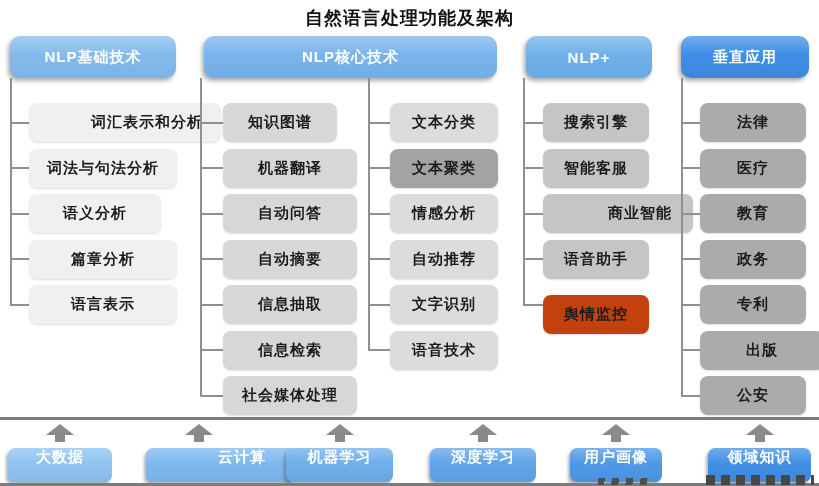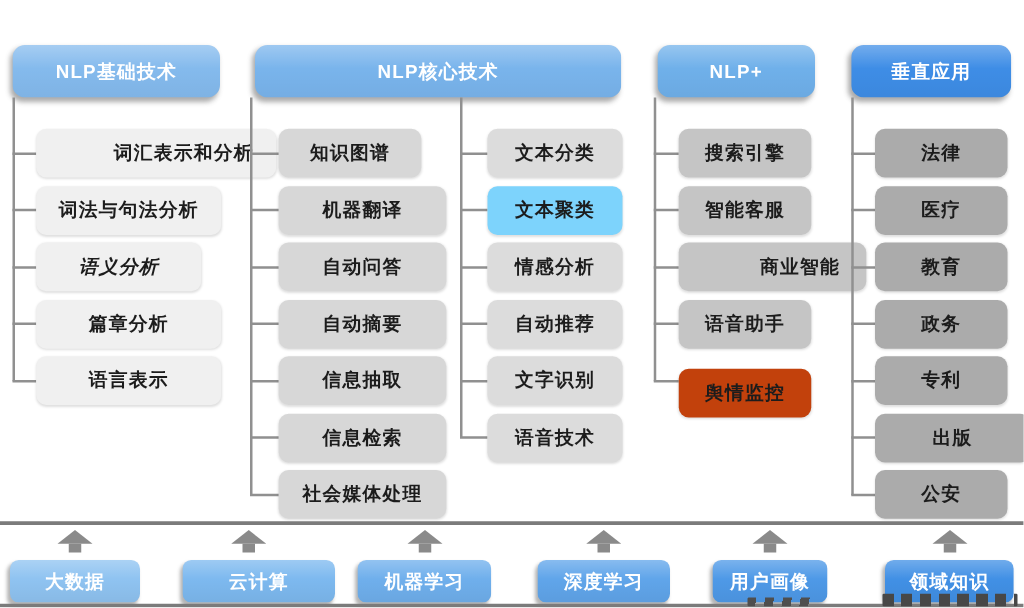--- a/index.html
+++ b/index.html
@@ -29,35 +29,36 @@
   .hline{position:absolute;left:0;width:819px;height:3px;background:#7b7b7b;}
   .arrow{position:absolute;width:28px;height:18px;}
   .arrow .head{
     position:absolute;left:0;top:0;width:0;height:0;
     border-left:14px solid transparent;border-right:14px solid transparent;
     border-bottom:11px solid #8a8a8a;
   }
   .arrow .stem{position:absolute;left:9px;top:11px;width:10px;height:7px;background:#8a8a8a;}
   .found-box{
     position:absolute;height:34px;border-radius:7px;
-    display:flex;align-items:center;justify-content:center;
+    display:flex;justify-content:center;
     color:#ffffff;font-size:15px;font-weight:700;letter-spacing:1px;
     box-shadow:-2px 3px 3px rgba(70,70,70,.4);
     background-image:linear-gradient(180deg,rgba(255,255,255,.25),rgba(255,255,255,0) 45%,rgba(0,0,0,.05));
   }
   .frag{position:absolute;border-radius:1px;}
   .fragA{left:598px;top:478px;width:52px;height:7px;
     background:repeating-linear-gradient(100deg,#4e4e4e 0 7px,transparent 7px 14px);}
   .fragB{left:706px;top:475px;width:108px;height:10px;
     background:repeating-linear-gradient(90deg,#474747 0 9px,transparent 9px 15px);}
 </style>
 </head>
 <body>
 
 <div class="stage">
+  <div class="title">自然语言处理功能及架构</div>
   <div id="chart">
       <div class="col-header" style="left: 10px; top: 36px; width: 166px; background-color: rgb(132, 186, 237);">
         <div class="">NLP基础技术</div>
       </div>
       <div class="col-header" style="left: 204px; top: 36px; width: 293px; background-color: rgb(121, 180, 236);">
         <div class="">NLP核心技术</div>
       </div>
       <div class="col-header" style="left: 526px; top: 36px; width: 126px; background-color: rgb(111, 176, 234);">
         <div class="">NLP+</div>
       </div>
@@ -67,21 +68,21 @@
       <div class="trunk" style="left: 10px; top: 78px; height: 226.5px;"></div>
       <div class="stub" style="left: 10px; top: 121.5px; width: 19px;"></div>
       <div class="node" style="left: 29px; top: 103px; width: 148px; background-color: rgb(240, 240, 240); padding-left: 44px;">
         <div class="">词汇表示和分析</div>
       </div>
       <div class="stub" style="left: 10px; top: 167px; width: 19px;"></div>
       <div class="node" style="left: 29px; top: 148.5px; width: 148px; background-color: rgb(240, 240, 240);">
         <div class="">词法与句法分析</div>
       </div>
       <div class="stub" style="left: 10px; top: 212.5px; width: 19px;"></div>
-      <div class="node" style="left: 29px; top: 194px; width: 132px; background-color: rgb(240, 240, 240); font-style: italic;">
+      <div class="node" style="left: 29px; top: 194px; width: 132px; background-color: rgb(240, 240, 240);">
         <div class="">语义分析</div>
       </div>
       <div class="stub" style="left: 10px; top: 258px; width: 19px;"></div>
       <div class="node" style="left: 29px; top: 239.5px; width: 148px; background-color: rgb(240, 240, 240);">
         <div class="">篇章分析</div>
       </div>
       <div class="stub" style="left: 10px; top: 303.5px; width: 19px;"></div>
       <div class="node" style="left: 29px; top: 285px; width: 148px; background-color: rgb(240, 240, 240);">
         <div class="">语言表示</div>
       </div>
@@ -113,21 +114,21 @@
       <div class="stub" style="left: 200px; top: 394.5px; width: 23px;"></div>
       <div class="node" style="left: 223px; top: 376px; width: 134px; background-color: rgb(215, 215, 215);">
         <div class="">社会媒体处理</div>
       </div>
       <div class="trunk" style="left: 368px; top: 78px; height: 272px;"></div>
       <div class="stub" style="left: 368px; top: 121.5px; width: 22px;"></div>
       <div class="node" style="left: 390px; top: 103px; width: 108px; background-color: rgb(220, 220, 220);">
         <div class="">文本分类</div>
       </div>
       <div class="stub" style="left: 368px; top: 167px; width: 22px;"></div>
-      <div class="node" style="left: 390px; top: 148.5px; width: 108px; background-color: #7dd3fc;">
+      <div class="node" style="left: 390px; top: 148.5px; width: 108px; background-color: #a3a3a3;">
         <div class="">文本聚类</div>
       </div>
       <div class="stub" style="left: 368px; top: 212.5px; width: 22px;"></div>
       <div class="node" style="left: 390px; top: 194px; width: 108px; background-color: rgb(220, 220, 220);">
         <div class="">情感分析</div>
       </div>
       <div class="stub" style="left: 368px; top: 258px; width: 22px;"></div>
       <div class="node" style="left: 390px; top: 239.5px; width: 108px; background-color: rgb(220, 220, 220);">
         <div class="">自动推荐</div>
       </div>
@@ -197,21 +198,21 @@
         <div class="head"></div>
         <div class="stem"></div>
       </div>
       <div class="found-box" style="left: 8px; top: 448px; width: 104px; background-color: rgb(143, 195, 241);">
         <div class="">大数据</div>
       </div>
       <div class="arrow" style="left: 185px; top: 424px;">
         <div class="head"></div>
         <div class="stem"></div>
       </div>
-      <div class="found-box" style="left: 146px; top: 448px; width: 122px; background-color: rgb(125, 185, 239);">
+      <div class="found-box" style="left: 146px; top: 448px; width: 108px; background-color: rgb(125, 185, 239); padding-left: 42px;">
         <div class="">云计算</div>
       </div>
       <div class="arrow" style="left: 325.5px; top: 424px;">
         <div class="head"></div>
         <div class="stem"></div>
       </div>
       <div class="found-box" style="left: 286px; top: 448px; width: 107px; background-color: rgb(111, 175, 236);">
         <div class="">机器学习</div>
       </div>
       <div class="arrow" style="left: 469px; top: 424px;">

